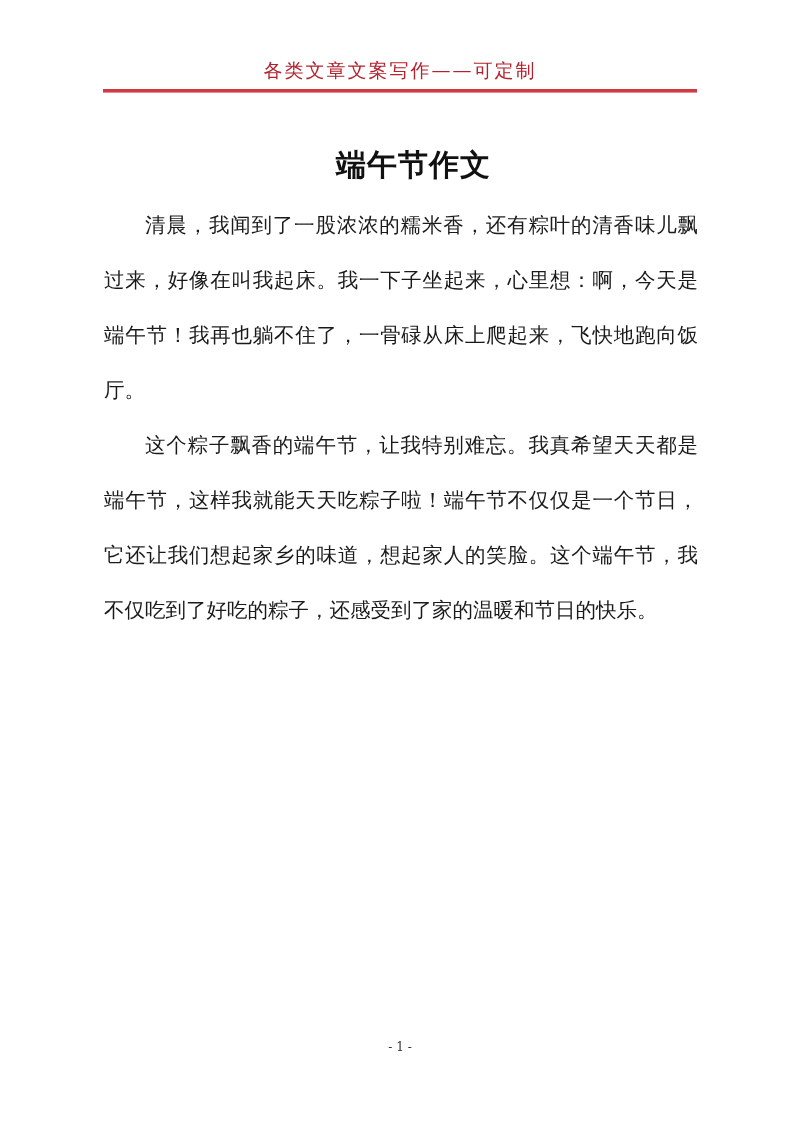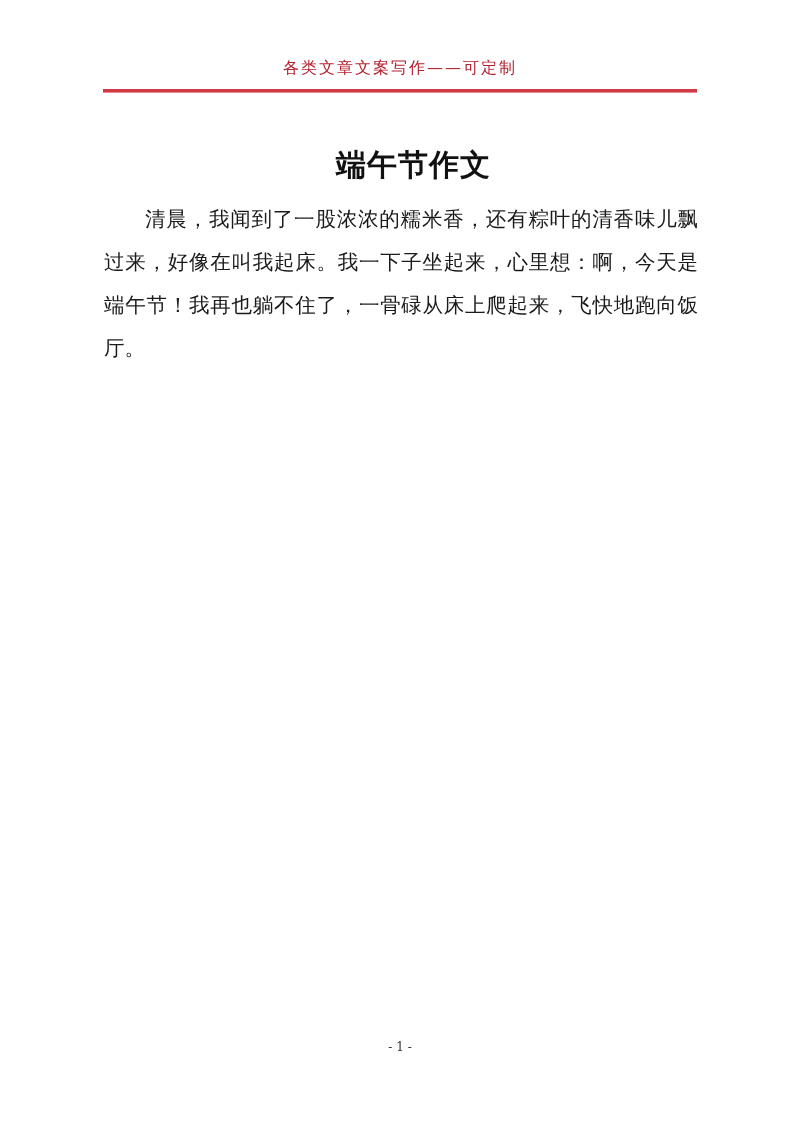--- a/index.html
+++ b/index.html
@@ -1,50 +1,51 @@
 <!DOCTYPE html>
 <html><head>
   <meta charset="utf-8">
   <style>
     html, body { margin: 0; padding: 0; background: #ffffff; }
     body { width: 800px; height: 1132px; position: relative; overflow: hidden; }
     .page { position: absolute; left: 0; top: 0; width: 800px; height: 1132px; background: #fff; }
     .header-text {
       position: absolute; left: 0; right: 0; top: 58px; text-align: center;
-      font-family: "DejaVu Serif", serif; font-size: 16px; letter-spacing: 2px;
+      font-family: "DejaVu Serif", serif; font-size: 19px; letter-spacing: 2px;
       color: #b3222f;
     }
     .header-rule {
       position: absolute; left: 103px; width: 594px; top: 89px; height: 3px;
       background: #d13a44; box-shadow: 0 1px 0 #e88a90;
     }
     .title {
       position: absolute; left: 0; right: 0; top: 145px; text-align: center;
       font-family: "DejaVu Serif", serif; font-weight: bold; font-size: 30px;
       color: #111; letter-spacing: 1px; margin-left: 27px;
     }
     .body {
       position: absolute; left: 104px; width: 594px; top: 198px;
-      font-family: "DejaVu Sans", sans-serif; font-size: 20.5px; line-height: 43px;
+      font-family: "DejaVu Sans", sans-serif; font-size: 20.5px; line-height: 55px;
       color: #1a1a1a; text-align: justify; text-justify: inter-character;
     }
     .para { margin: 0 0 0 0; text-indent: 2em; }
     .para + .para { margin-top: 0; }
     .page-number {
       position: absolute; left: 0; right: 0; top: 1040px; text-align: center;
       font-family: "DejaVu Serif", serif; font-size: 12px; color: #333;
     }
   </style>
 </head>
 <body>
 
 <div class="page">
   <div class="header-text">各类文章文案写作——可定制</div>
   <div class="header-rule"></div>
 
   <div class="title">端午节作文</div>
 
   <div class="body">
     <p class="para">清晨，我闻到了一股浓浓的糯米香，还有粽叶的清香味儿飘过来，好像在叫我起床。我一下子坐起来，心里想：啊，今天是端午节！我再也躺不住了，一骨碌从床上爬起来，飞快地跑向饭厅。</p>
+    <p class="para">这个粽子飘香的端午节，让我特别难忘。我真希望天天都是端午节，这样我就能天天吃粽子啦！端午节不仅仅是一个节日，它还让我们想起家乡的味道，想起家人的笑脸。这个端午节，我不仅吃到了好吃的粽子，还感受到了家的温暖和节日的快乐。</p>
   </div>
 
   <div class="page-number">- 1 -</div>
 </div>
 
 </body></html>

